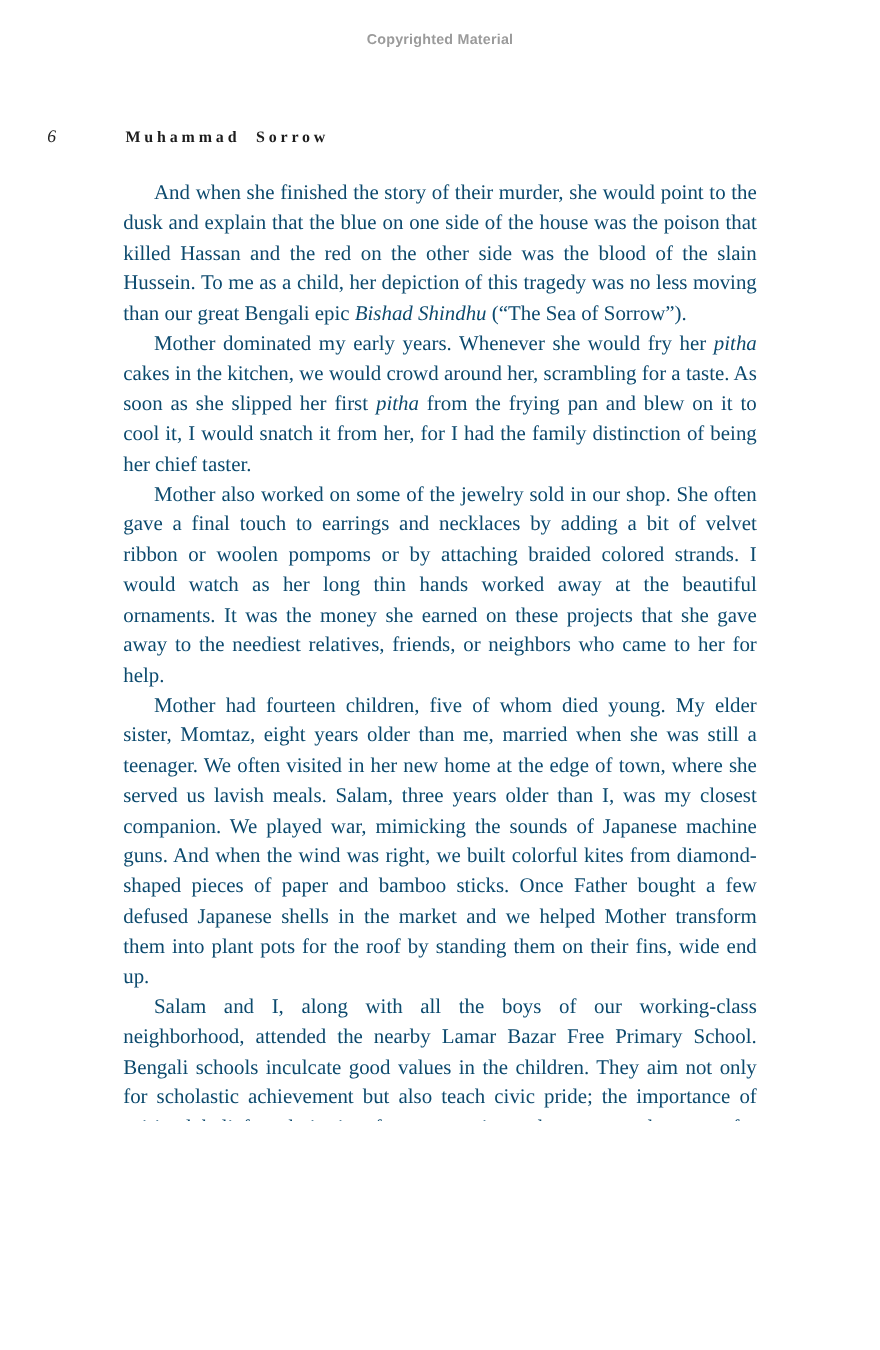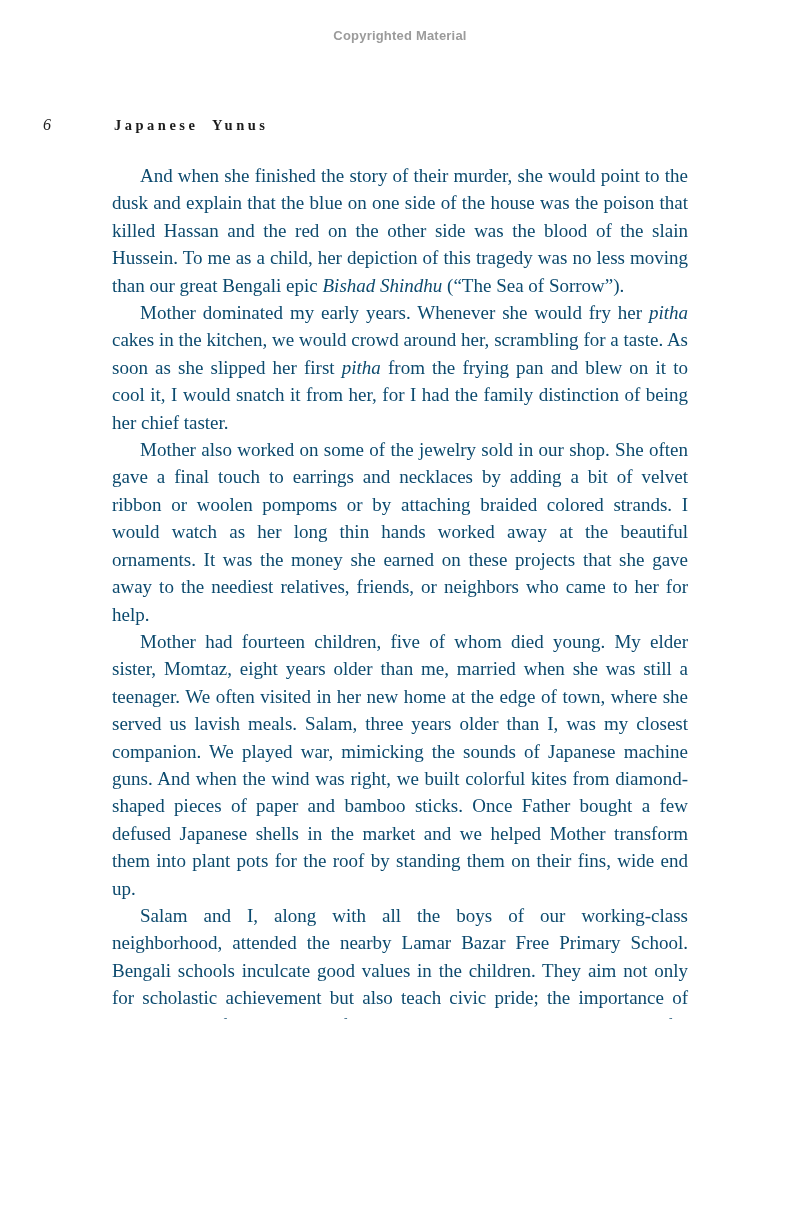--- a/index.html
+++ b/index.html
@@ -69,21 +69,21 @@
 </style>
 </head>
 <body>
 
 <div class="page">
 
   <div class="notice notice-top">Copyrighted Material</div>
 
   <div class="header-row">
     <span class="page-number">6</span>
-    <span class="running-header">Japanese Yunus</span>
+    <span class="running-header">Muhammad Sorrow</span>
   </div>
 
   <div class="body-text">
       <p><span>And when she finished the story of their murder, she would point to the dusk and explain that the blue on one side of the house was the poison that killed Hassan and the red on the other side was the blood of the slain Hussein. To me as a child, her depiction of this tragedy was no less moving than our great Bengali epic </span><span class="em">Bishad Shindhu</span><span> (“The Sea of Sorrow”).</span></p>
       <p><span>Mother dominated my early years. Whenever she would fry her </span><span class="em">pitha</span><span> cakes in the kitchen, we would crowd around her, scrambling for a taste. As soon as she slipped her first </span><span class="em">pitha</span><span> from the frying pan and blew on it to cool it, I would snatch it from her, for I had the family distinction of being her chief taster.</span></p>
       <p><span>Mother also worked on some of the jewelry sold in our shop. She often gave a final touch to earrings and necklaces by adding a bit of velvet ribbon or woolen pompoms or by attaching braided colored strands. I would watch as her long thin hands worked away at the beautiful ornaments. It was the money she earned on these projects that she gave away to the neediest relatives, friends, or neighbors who came to her for help.</span></p>
       <p><span>Mother had fourteen children, five of whom died young. My elder sister, Momtaz, eight years older than me, married when she was still a teenager. We often visited in her new home at the edge of town, where she served us lavish meals. Salam, three years older than I, was my closest companion. We played war, mimicking the sounds of Japanese machine guns. And when the wind was right, we built colorful kites from diamond-shaped pieces of paper and bamboo sticks. Once Father bought a few defused Japanese shells in the market and we helped Mother transform them into plant pots for the roof by standing them on their fins, wide end up.</span></p>
       <p><span>Salam and I, along with all the boys of our working-class neighborhood, attended the nearby Lamar Bazar Free Primary School. Bengali schools inculcate good values in the children. They aim not only for scholastic achievement but also teach civic pride; the importance of spiritual beliefs; admiration for art, music, and poetry; and respect for authority and discipline. In the Lamar Bazar Free</span></p>
     </div>
 

